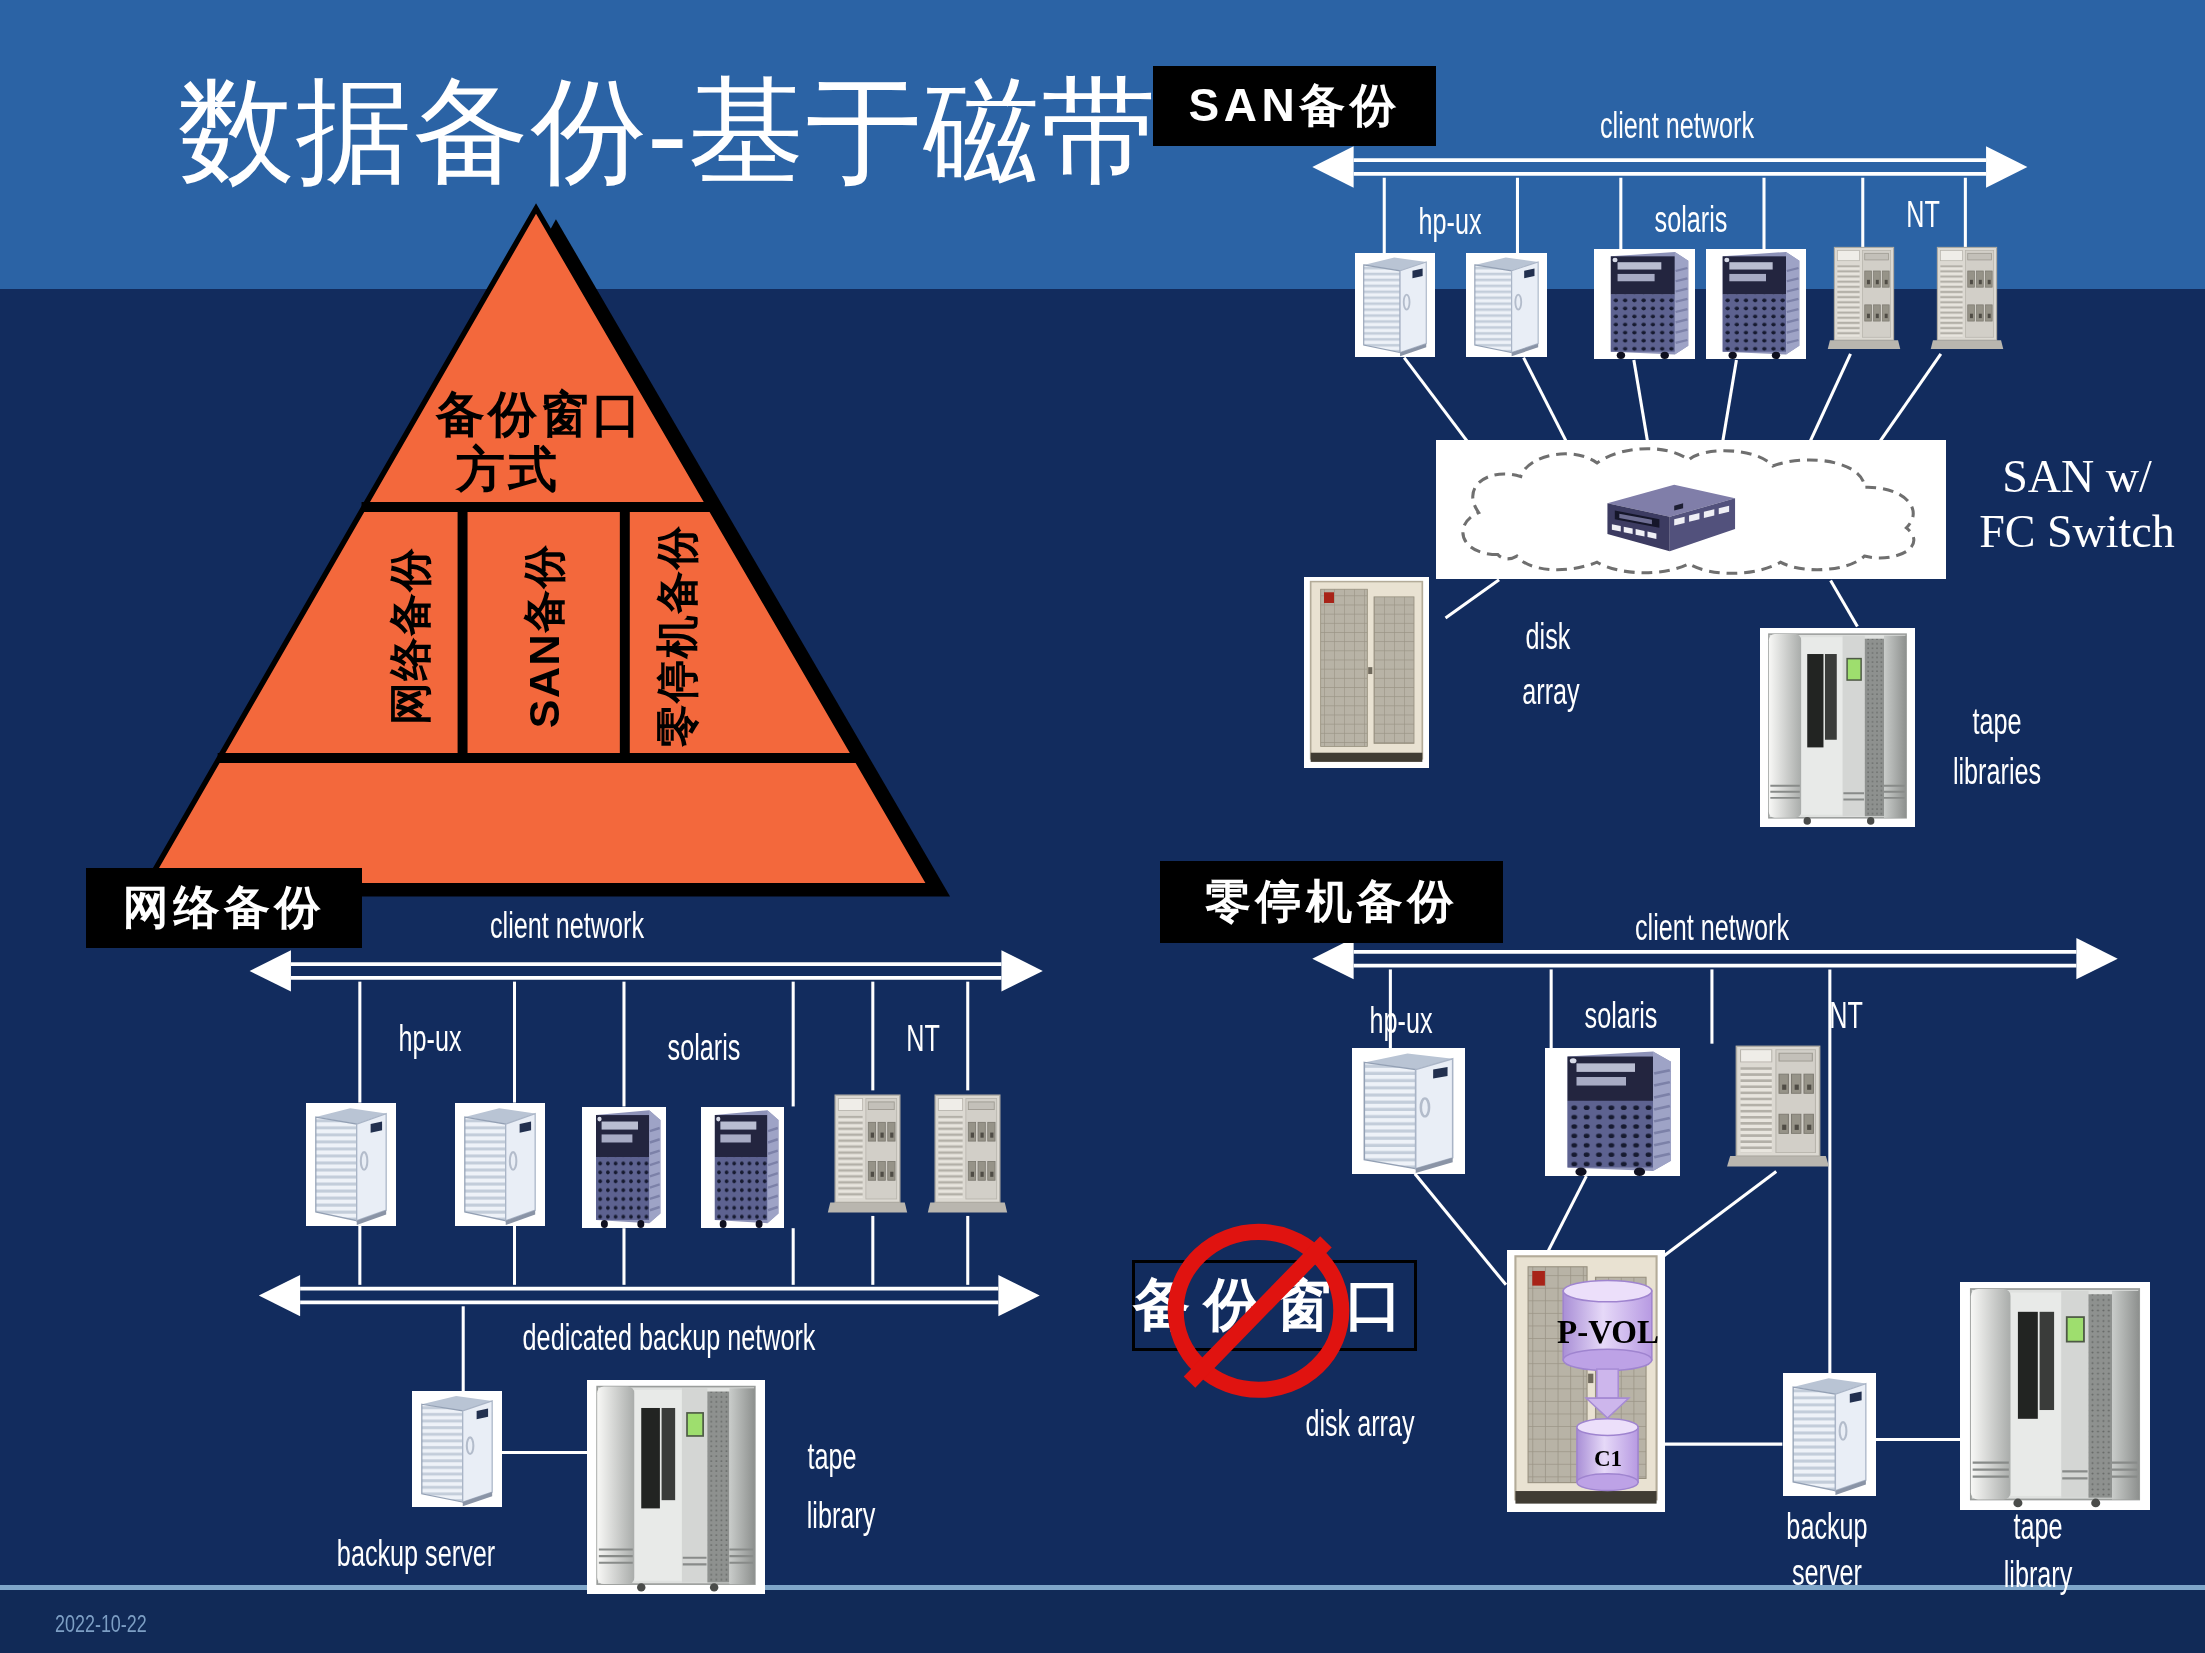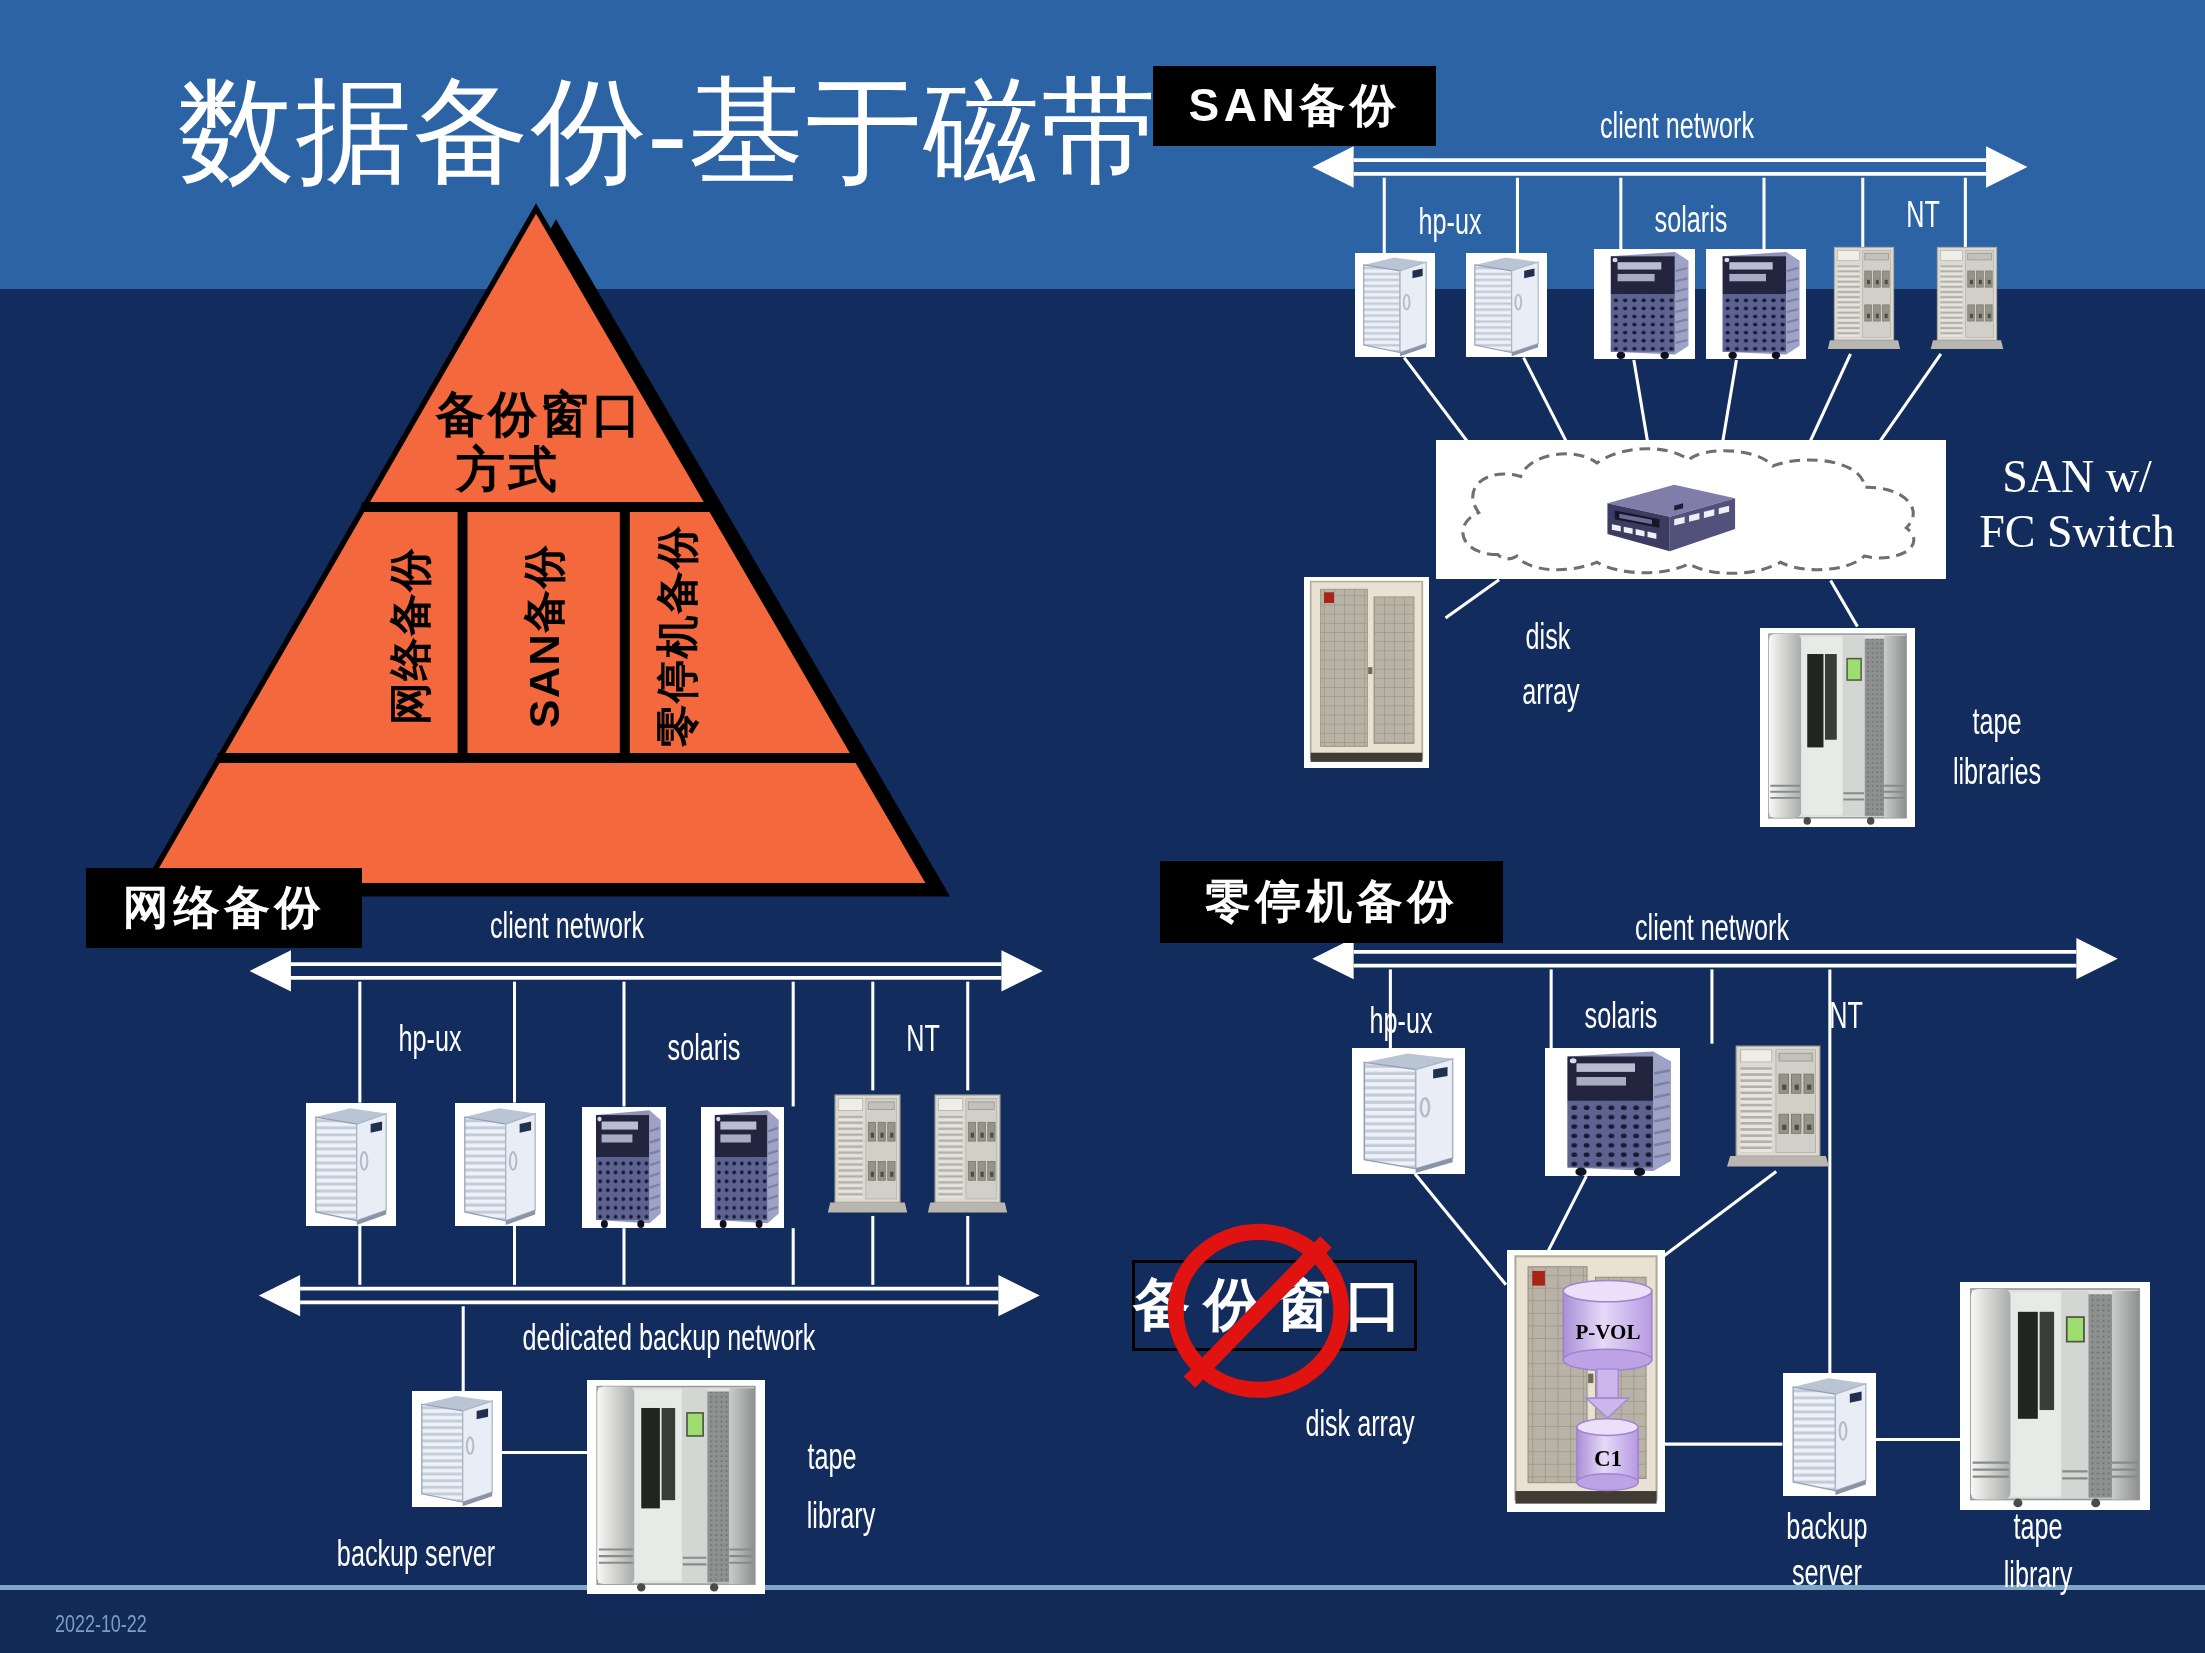--- a/index.html
+++ b/index.html
@@ -444,21 +444,21 @@
       <g>
         <rect x="56" y="120" width="28" height="38" fill="#cdb6ec" stroke="#a68bd4" stroke-width="2"></rect>
         <polygon points="42,158 98,158 70,184" fill="#cdb6ec" stroke="#a68bd4" stroke-width="2"></polygon>
       </g>
       <g>
         <rect x="30" y="196" width="80" height="72" fill="url(#grad-cyl)" stroke="#9f84cf" stroke-width="2"></rect>
         <ellipse cx="70" cy="268" rx="40" ry="11" fill="#bda2e6" stroke="#9f84cf" stroke-width="2"></ellipse>
         <ellipse cx="70" cy="196" rx="40" ry="11" fill="#ecdffa" stroke="#9f84cf" stroke-width="2"></ellipse>
       </g>
     </svg>
-    <div class="cyl-lbl" style="left:1608px;top:1332px;font-size:21px;">P-VOL</div>
+    <div class="cyl-lbl" style="left:1608px;top:1332px;font-size:33px;">P-VOL</div>
     <div class="cyl-lbl" style="left:1608px;top:1459px;font-size:23px;">C1</div>
 
     <div class="card" style="left:1783px;top:1373px;width:93px;height:123px;">
       <svg width="93" height="123" viewBox="0 0 110 140" preserveAspectRatio="none">
           <use href="#sym-hpux"></use>
         </svg>
       </div>
     <div class="lbl" style="left:1827px;top:1526px;">backup</div>
     <div class="lbl" style="left:1827px;top:1572px;">server</div>
 

